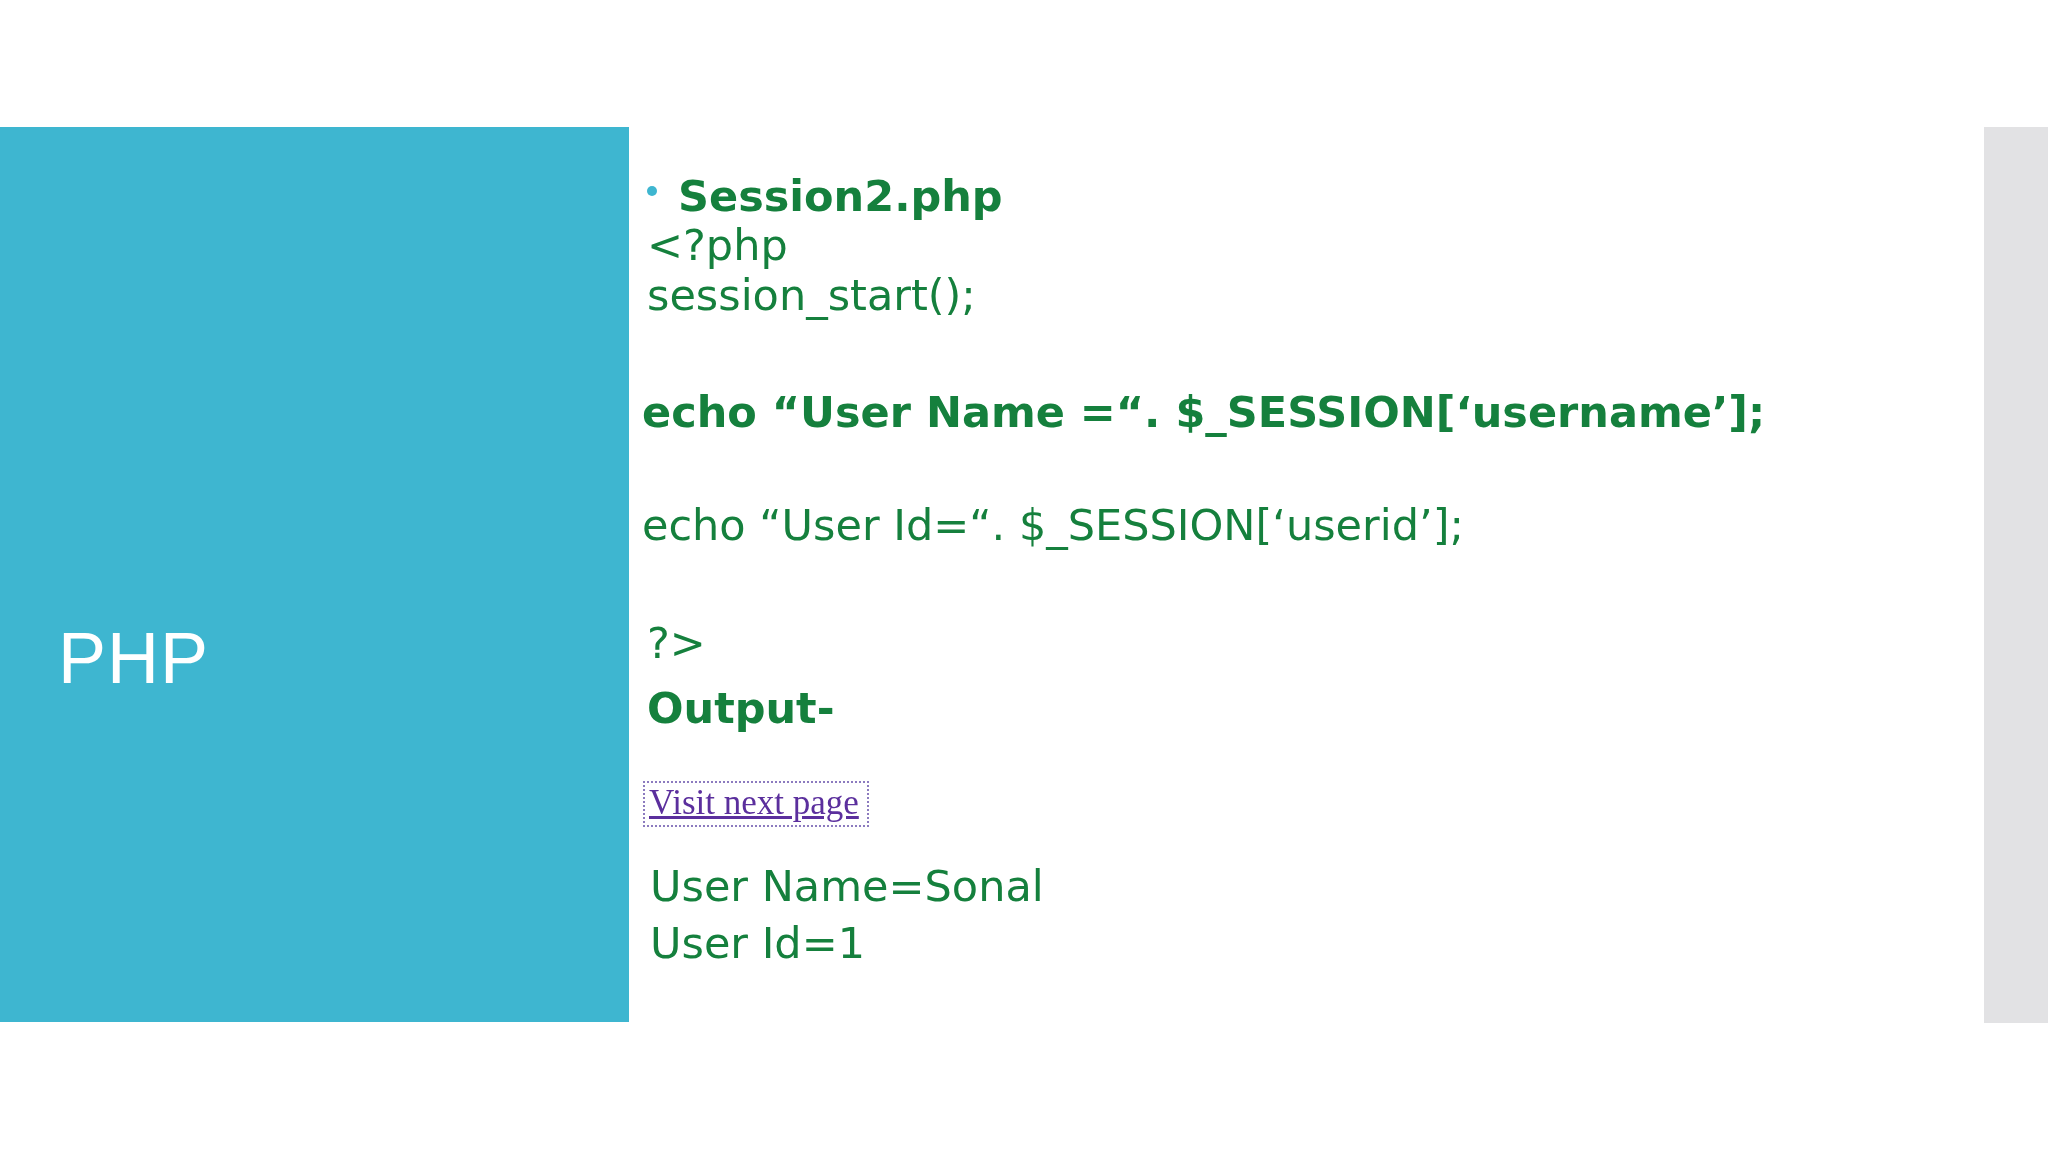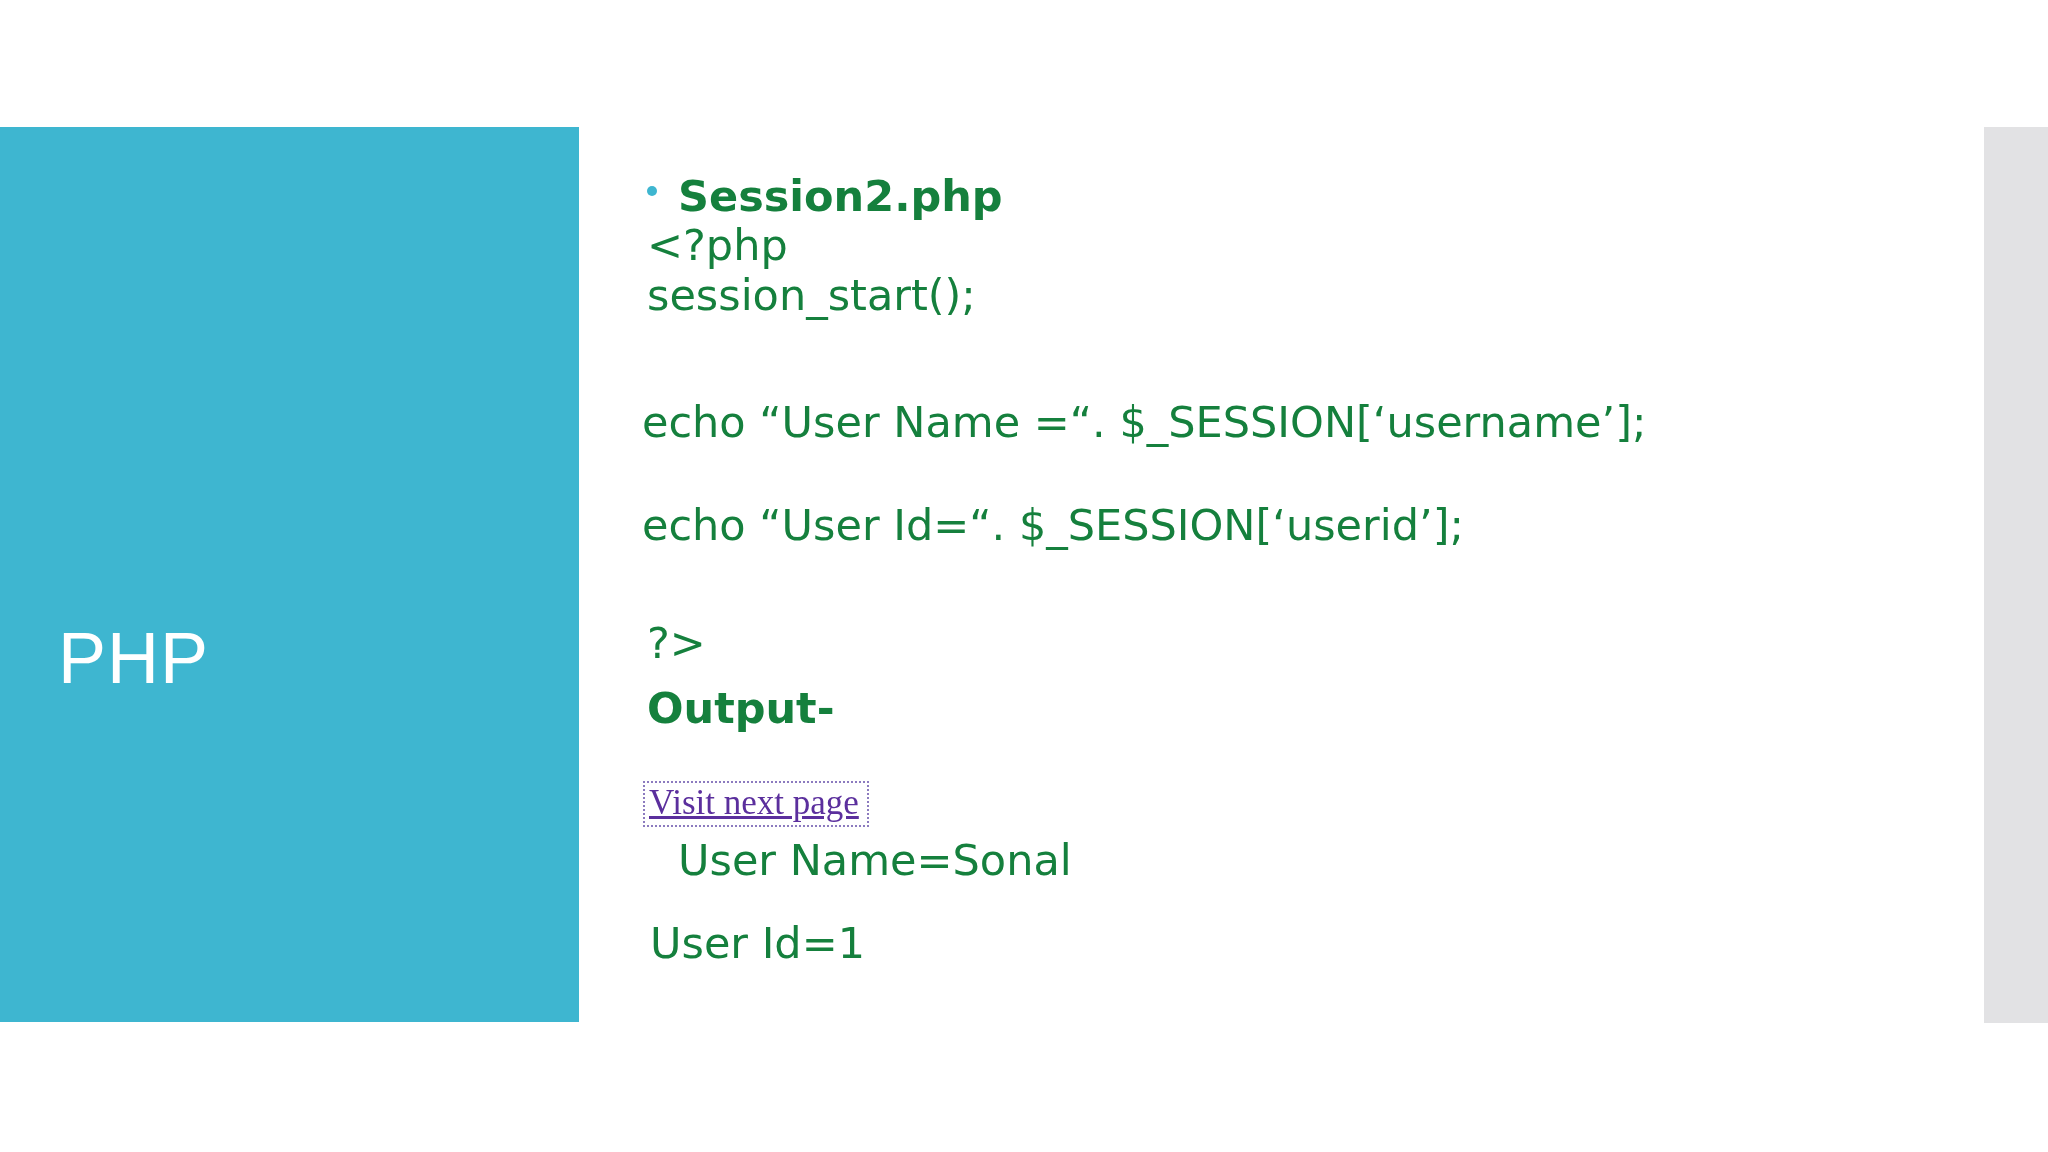--- a/index.html
+++ b/index.html
@@ -7,21 +7,21 @@
     width: 2048px; height: 1152px;
     background: #ffffff;
     overflow: hidden;
     font-family: "DejaVu Sans", sans-serif;
   }
   .canvas { position: absolute; left: 0; top: 0; width: 2048px; height: 1152px; background: #ffffff; }
 
   
   .sidebar {
     position: absolute; left: 0; top: 127px;
-    width: 579px; height: 895px;
+    width: 629px; height: 895px;
     background: #3EB6D0;
   }
   .slide-title {
     position: absolute; left: 58px; top: 489px;
     color: #ffffff;
     font-family: "Liberation Sans", sans-serif;
     font-weight: 300;
     font-size: 72px; line-height: 84px;
     letter-spacing: 1px;
     white-space: pre;
@@ -44,40 +44,40 @@
   }
   .bullet-dot {
     position: absolute; left: 647px; top: 186px;
     width: 10px; height: 10px; border-radius: 50%;
     background: #3EB6D0;
   }
   .bullet-label { left: 678px; top: 170px; font-weight: bold; }
 
   .code-1 { left: 647px; top: 219px; }
   .code-2 { left: 647px; top: 269px; }
-  .code-3 { left: 642px; top: 396px; }
+  .code-3 { left: 642px; top: 386px; font-weight: bold; }
   .code-4 { left: 642px; top: 499px; }
   .code-5 { left: 647px; top: 617px; }
   .output-heading { left: 647px; top: 682px; font-weight: bold; }
 
   .visit-link {
     position: absolute; left: 643px; top: 781px;
     display: inline-block;
     font-family: "Liberation Serif", serif;
     font-size: 35px; line-height: 38px;
     color: #5B2F9D;
     text-decoration: underline;
     text-decoration-color: #5B2F9D;
     border: 2px dotted #8C7BBF;
     padding: 1px 8px 3px 4px;
     cursor: pointer;
     text-align: center;
   }
 
-  .result-1 { left: 650px; top: 834px; margin-left: 28px; }
+  .result-1 { left: 650px; top: 860px; }
   .result-2 { left: 650px; top: 917px; }
 </style>
 </head>
 <body>
 
 <div class="canvas">
 
   <div class="sidebar">
     <div class="slide-title"><span>PHP</span><br></div>
   </div>

